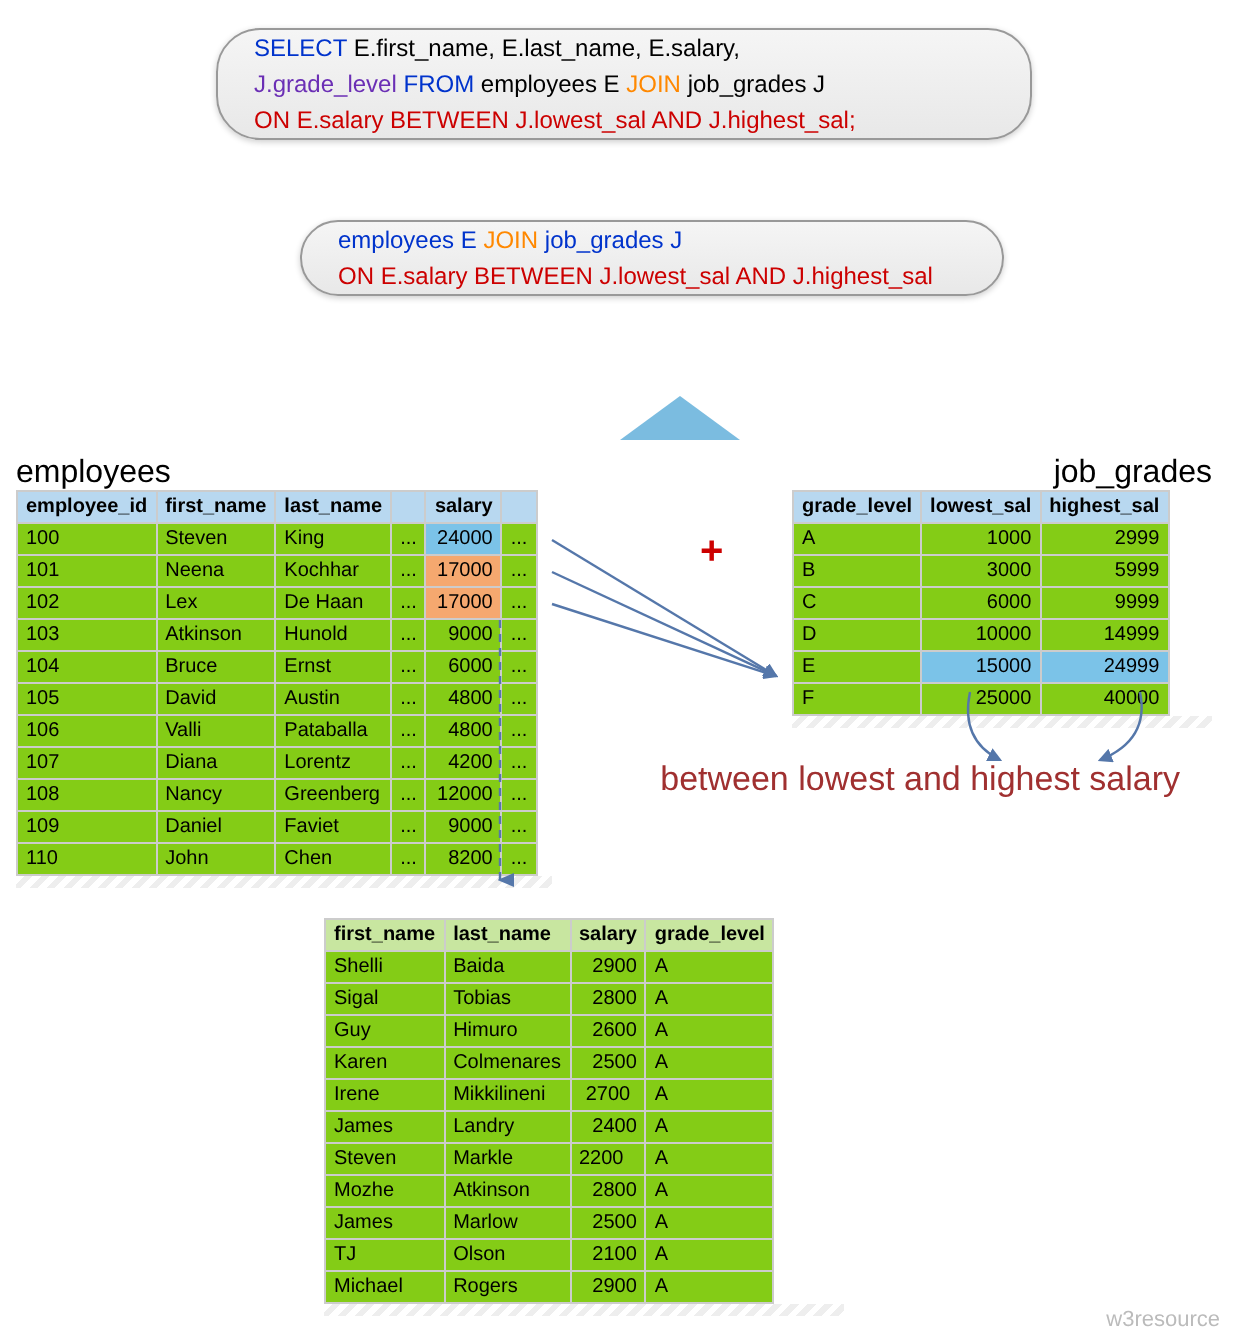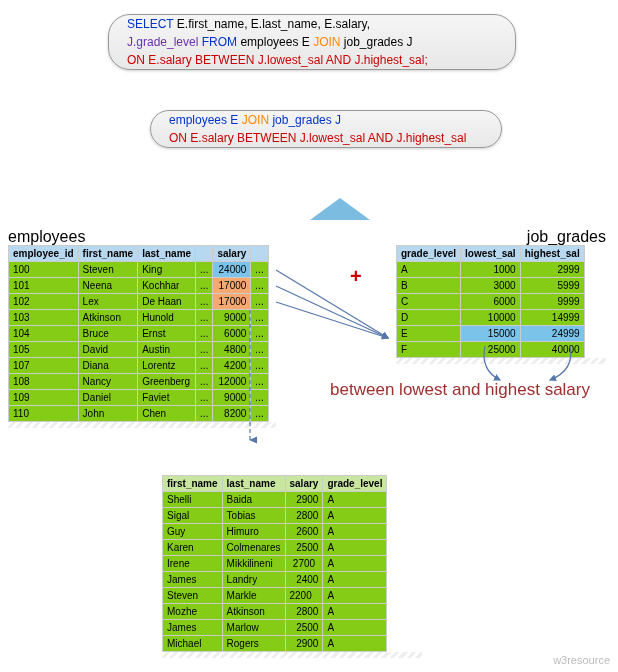--- a/index.html
+++ b/index.html
@@ -114,20 +114,28 @@
         </tr>
         <tr>
           <td class="num">105</td>
           <td>David</td>
           <td>Austin</td>
           <td>...</td>
           <td class="sal">4800</td>
           <td>...</td>
         </tr>
         <tr>
+          <td class="num">106</td>
+          <td>Valli</td>
+          <td>Pataballa</td>
+          <td>...</td>
+          <td class="sal">4800</td>
+          <td>...</td>
+        </tr>
+        <tr>
           <td class="num">107</td>
           <td>Diana</td>
           <td>Lorentz</td>
           <td>...</td>
           <td class="sal">4200</td>
           <td>...</td>
         </tr>
         <tr>
           <td class="num">108</td>
           <td>Nancy</td>
@@ -297,20 +305,26 @@
           <td class="num" style="text-align:right">2800</td>
           <td>A</td>
         </tr>
         <tr>
           <td>James</td>
           <td>Marlow</td>
           <td class="num" style="text-align:right">2500</td>
           <td>A</td>
         </tr>
         <tr>
+          <td>TJ</td>
+          <td>Olson</td>
+          <td class="num" style="text-align:right">2100</td>
+          <td>A</td>
+        </tr>
+        <tr>
           <td>Michael</td>
           <td>Rogers</td>
           <td class="num" style="text-align:right">2900</td>
           <td>A</td>
         </tr>
       </tbody>
 </table>
 <div class="torn"></div>
 </div>
 

